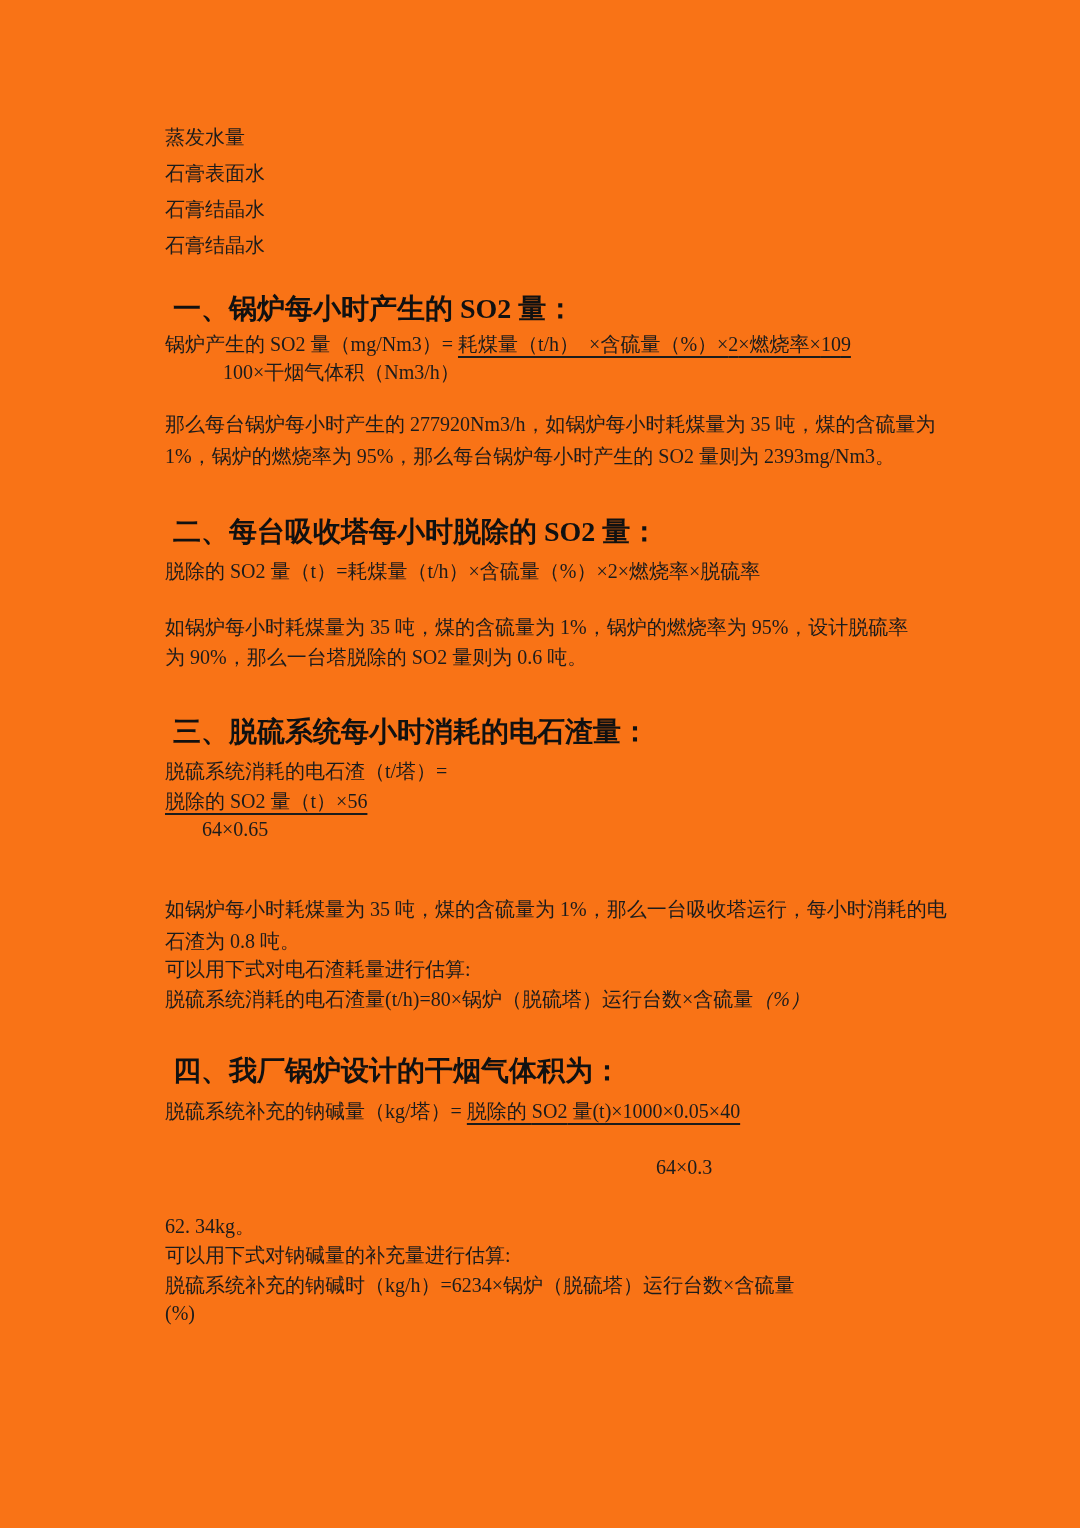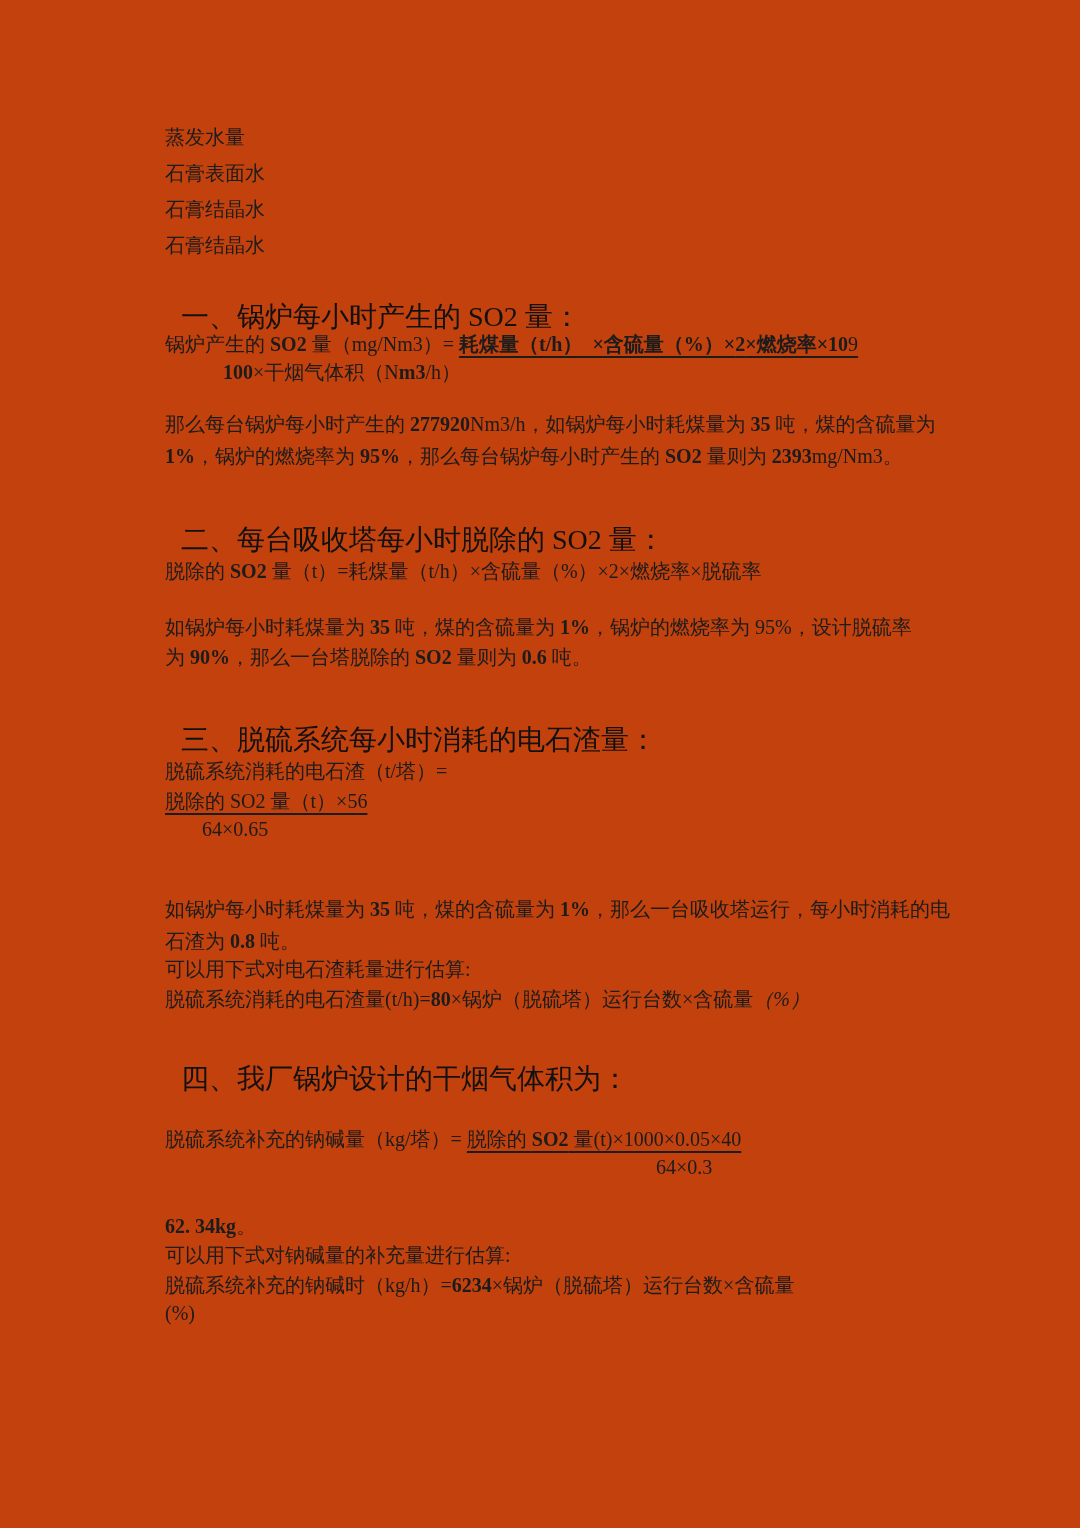--- a/index.html
+++ b/index.html
@@ -4,42 +4,42 @@
 <style>
   html, body { margin: 0; padding: 0; }
   body {
     width: 1080px; height: 1528px;
     background: #ffffff;
     font-family: "Liberation Serif", "DejaVu Serif", serif;
   }
   .page {
     position: relative;
     width: 1080px; height: 1528px;
-    background: #c2410c;
+    background: #f97316;
     color: #1c1c1c;
     overflow: hidden;
   }
   .line {
     position: absolute;
     left: 165px;
     font-size: 20px;
     line-height: 30px;
     white-space: pre;
   }
   .heading {
     position: absolute;
     left: 165px;
-    margin: 16px;
+    margin: 8px;
     font-size: 28px;
     line-height: 40px;
-    font-weight: 400;
+    font-weight: 700;
     white-space: pre;
     color: #111111;
   }
-  .b { font-weight: 700; }
+  .b { font-weight: 400; }
   .u { text-decoration: underline; text-underline-offset: 5px; text-decoration-thickness: 1.5px; }
   .i { font-style: italic; }
 </style>
 </head>
 <body>
 
 <div class="page">
 
   <div class="line" style="top:122px">蒸发水量</div>
   <div class="line" style="top:158px">石膏表面水</div>
@@ -60,20 +60,20 @@
   <h2 class="heading" style="top:704px">三、脱硫系统每小时消耗的电石渣量：</h2>
   <div class="line" style="top:756px"><span>脱硫系统消耗的电石渣（t/塔）=</span></div>
   <div class="line" style="top:786px"><span class="u">脱除的 SO2 量（t）×56</span></div>
   <div class="line" style="top:814px; left:202px"><span>64×0.65</span></div>
   <div class="line" style="top:894px"><span>如锅炉每小时耗煤量为 </span><span class="b">35</span><span> 吨，煤的含硫量为 </span><span class="b">1%</span><span>，那么一台吸收塔运行，每小时消耗的电</span></div>
   <div class="line" style="top:926px"><span>石渣为 </span><span class="b">0.8</span><span> 吨。</span></div>
   <div class="line" style="top:954px"><span>可以用下式对电石渣耗量进行估算:</span></div>
   <div class="line" style="top:984px"><span>脱硫系统消耗的电石渣量(t/h)=</span><span class="b">80</span><span>×锅炉（脱硫塔）运行台数×含硫量</span><span class="i">（%）</span></div>
 
   <h2 class="heading" style="top:1043px">四、我厂锅炉设计的干烟气体积为：</h2>
-  <div class="line" style="top:1124px"><span>脱硫系统补充的钠碱量（kg/塔）= </span><span class="u">脱除的 </span><span class="b u">SO2</span><span class="u"> 量(t)×1000×0.05×40</span></div>
+  <div class="line" style="top:1096px"><span>脱硫系统补充的钠碱量（kg/塔）= </span><span class="u">脱除的 </span><span class="b u">SO2</span><span class="u"> 量(t)×1000×0.05×40</span></div>
   <div class="line" style="top:1152px; left:656px"><span>64×0.3</span></div>
   <div class="line" style="top:1211px"><span class="b">62. 34kg</span><span>。</span></div>
   <div class="line" style="top:1240px"><span>可以用下式对钠碱量的补充量进行估算:</span></div>
   <div class="line" style="top:1270px"><span>脱硫系统补充的钠碱时（kg/h）=</span><span class="b">6234</span><span>×锅炉（脱硫塔）运行台数×含硫量</span></div>
   <div class="line" style="top:1298px"><span>(%)</span></div>
 
 </div>
 
 </body></html>

